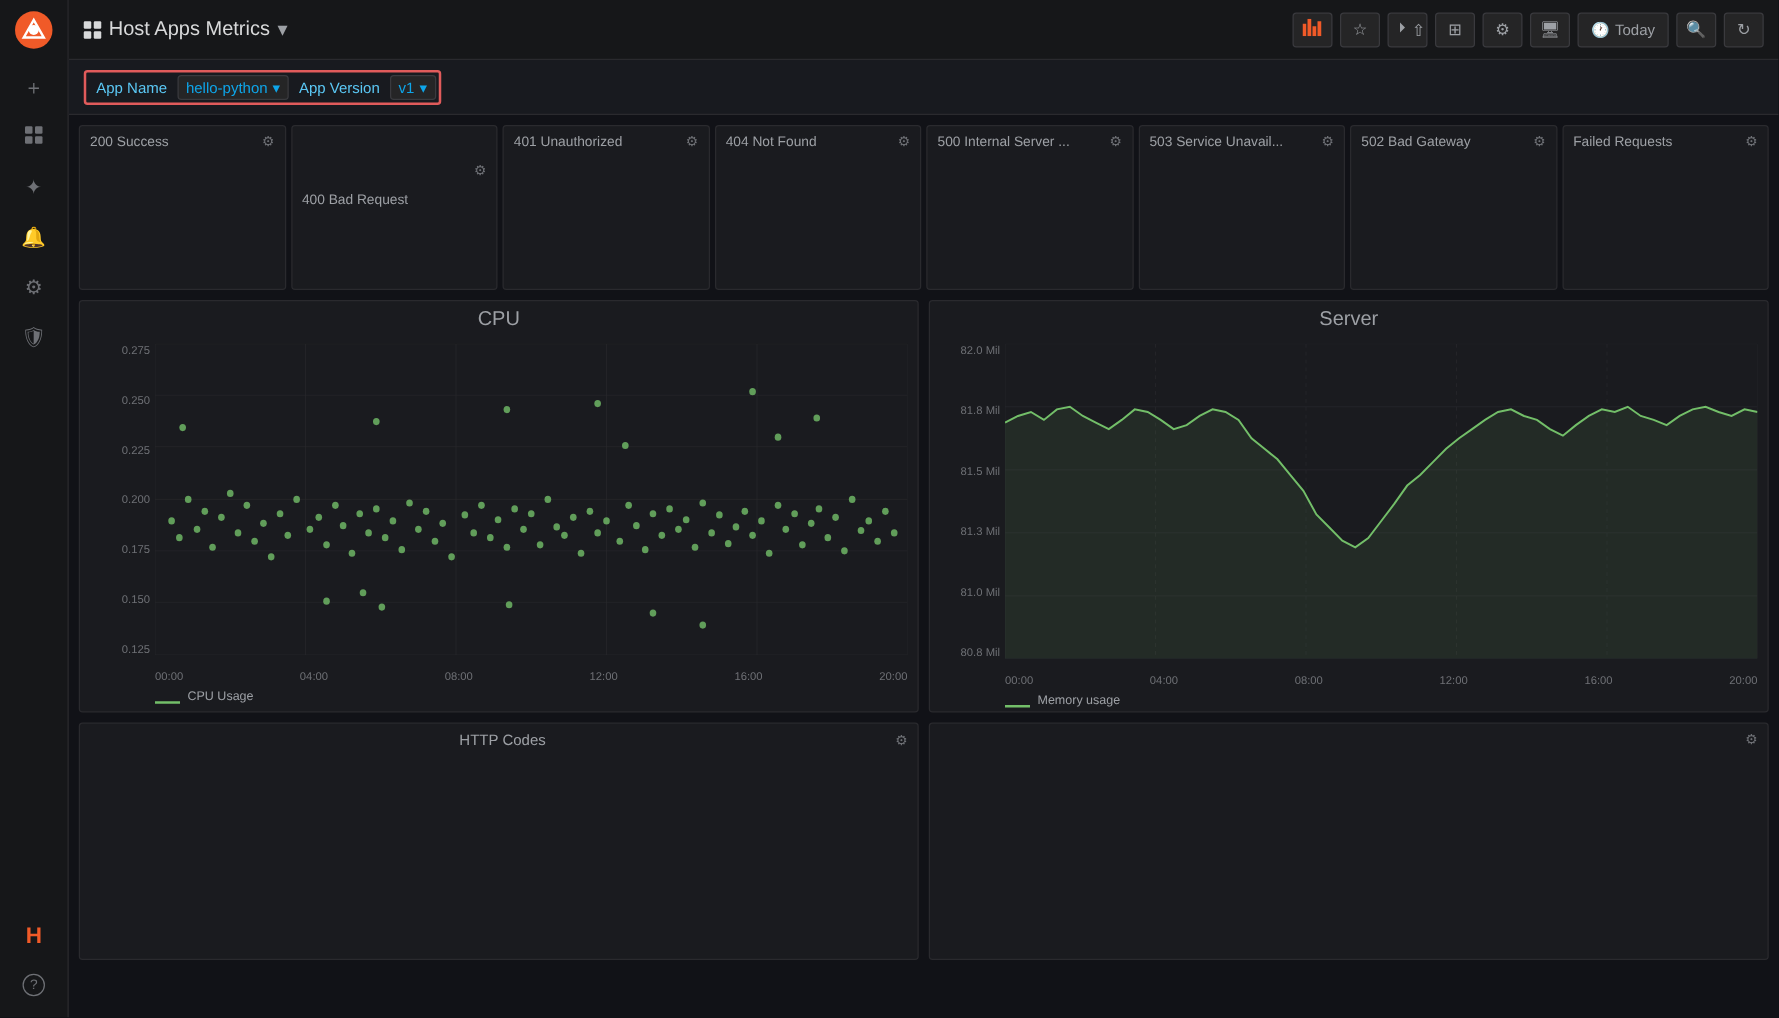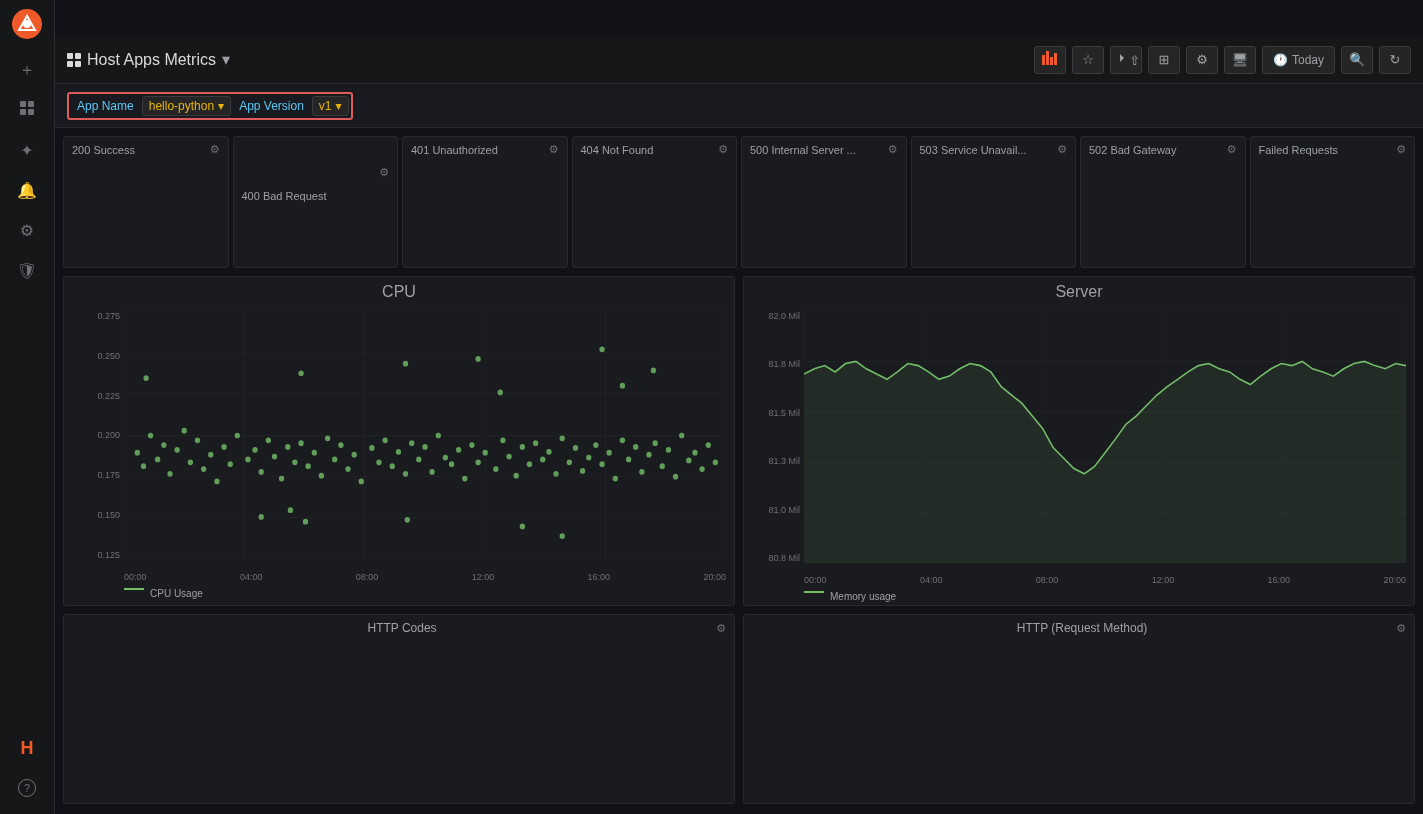--- a/index.html
+++ b/index.html
@@ -53,21 +53,20 @@
     
     .topbar {
       height: 48px;
       background: #161719;
       border-bottom: 1px solid #2a2a2e;
       display: flex;
       align-items: center;
       padding: 0 12px;
       gap: 8px;
       flex-shrink: 0;
-      margin-top: 36px;
     }
     .topbar-title {
       font-size: 16px;
       font-weight: 500;
       color: #d8d9da;
       display: flex; align-items: center; gap: 6px;
     }
     .topbar-title .grid-icon {
       display: grid; grid-template-columns: 1fr 1fr; gap: 2px;
       width: 14px; height: 14px;
@@ -117,21 +116,21 @@
     }
     .filter-label {
       color: #5bc8f5;
       font-size: 12px;
       padding: 2px 6px;
     }
     .filter-select {
       background: #252526;
       border: 1px solid #3a3a3e;
       border-radius: 3px;
-      color: #eab308;
+      color: #0ea5e9;
       font-size: 12px;
       padding: 2px 6px;
       cursor: pointer;
       display: flex; align-items: center; gap: 4px;
     }
 
     
     .content {
       flex: 1;
       overflow-y: auto;
@@ -189,21 +188,21 @@
       font-size: 16px;
       color: #9da0a5;
       padding: 6px 8px;
       text-align: center;
       flex-shrink: 0;
     }
     .chart-legend {
       font-size: 10px;
       color: #9da0a5;
       padding: 4px 8px 6px 60px;
-      display: flex; align-items: flex-start; gap: 6px;
+      display: flex; align-items: flex-end; gap: 6px;
       flex-shrink: 0;
     }
     .legend-line {
       width: 20px; height: 2px;
       background: #73bf69;
       display: inline-block;
     }
 
     
     .bottom-row {
@@ -659,20 +658,19 @@
       <div class="bottom-panel">
         <div class="bottom-title">
           <div style="width:16px"></div>
           <span class="bottom-title-text">HTTP Codes</span>
           <span style="color:#6e7075; cursor:pointer; font-size:11px;">⚙</span>
         </div>
       </div>
       <div class="bottom-panel">
         <div class="bottom-title">
           <div style="width:16px"></div>
-          <span class="bottom-title-text">HTTP (Request Method)</span>
           <span style="color:#6e7075; cursor:pointer; font-size:11px;">⚙</span>
         </div>
       </div>
     </div>
 
   </div>
 </div>
 
 </body></html>

